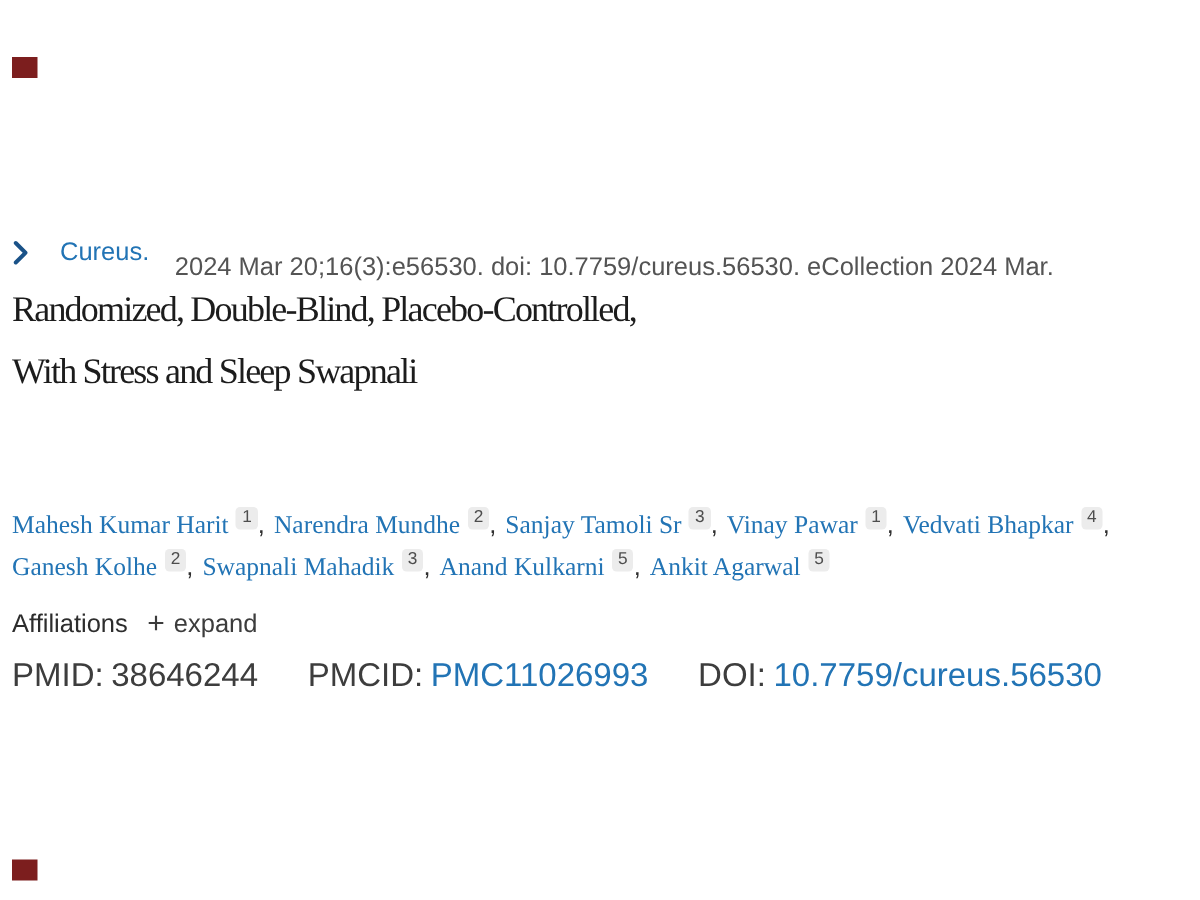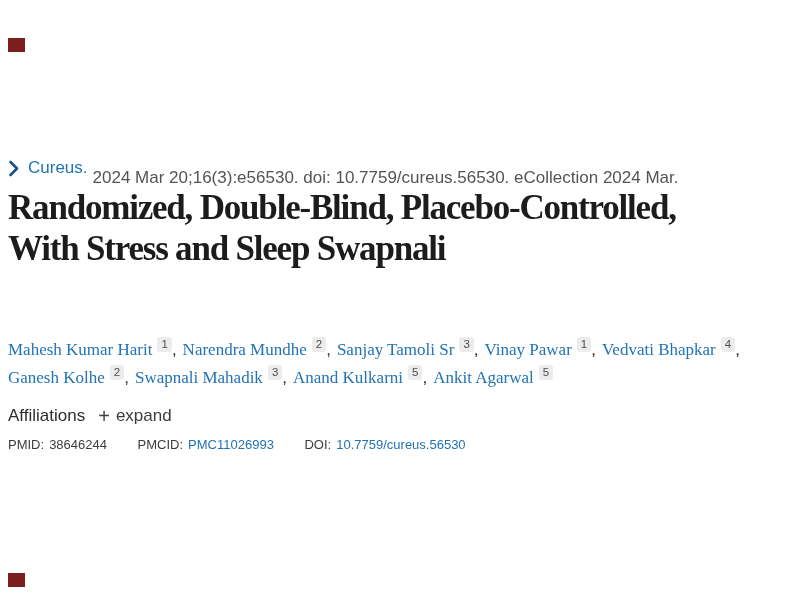--- a/index.html
+++ b/index.html
@@ -11,31 +11,31 @@
     -webkit-font-smoothing: antialiased;
   }
   .page { position: relative; width: 800px; height: 600px; background: #ffffff; }
 
   .mark { position: absolute; }
 
   
   .citation {
     position: absolute; left: 8px; top: 147px;
     display: flex; align-items: center;
-    font-size: 17px; line-height: 22px; white-space: nowrap;
+    font-size: 17px; line-height: 22px; white-space: nowrap; gap: 12px;
   }
   .chevron-wrap { display: inline-flex; align-items: center; margin-right: 9px; }
   .journal-link { color: var(--link-blue); text-decoration: none; cursor: pointer; }
   .citation-details { color: var(--text-gray); margin-left: 5px; margin-top: 20px; }
 
   
   .title {
     position: absolute; left: 8px; top: 187px; margin: 0;
     font-family: "Liberation Serif", "DejaVu Serif", serif;
-    font-weight: 700; font-size: 35px; line-height: 41px;
+    font-weight: 400; font-size: 24px; line-height: 41px;
     letter-spacing: -1.2px; color: var(--title-dark);
   }
   .title-line { display: block; white-space: nowrap; }
 
   
   .authors {
     position: absolute; left: 8px; top: 336px;
     font-size: 17px; line-height: 28px; color: var(--text-dark);
   }
   .authors-line { white-space: nowrap; }
@@ -57,21 +57,21 @@
   .expand-btn {
     background: none; border: none; padding: 0; margin-left: 13px;
     display: flex; align-items: center; cursor: pointer;
     font-family: inherit; font-size: 17px; color: #3c3c3c;
   }
   .plus-icon { font-size: 20px; line-height: 17px; margin-right: 6px; font-weight: 400; color: #3c3c3c; }
 
   
   .ids {
     position: absolute; left: 8px; top: 437px;
-    font-size: 13px; color: var(--meta-dark); white-space: nowrap;
+    font-size: 22px; color: var(--meta-dark); white-space: nowrap;
   }
   .id-group { margin-right: 27px; }
   .id-label { margin-right: 5px; }
   .id-link { color: var(--link-blue); text-decoration: none; cursor: pointer; }
 </style>
 </head>
 <body>
 
 <div class="page">
 

